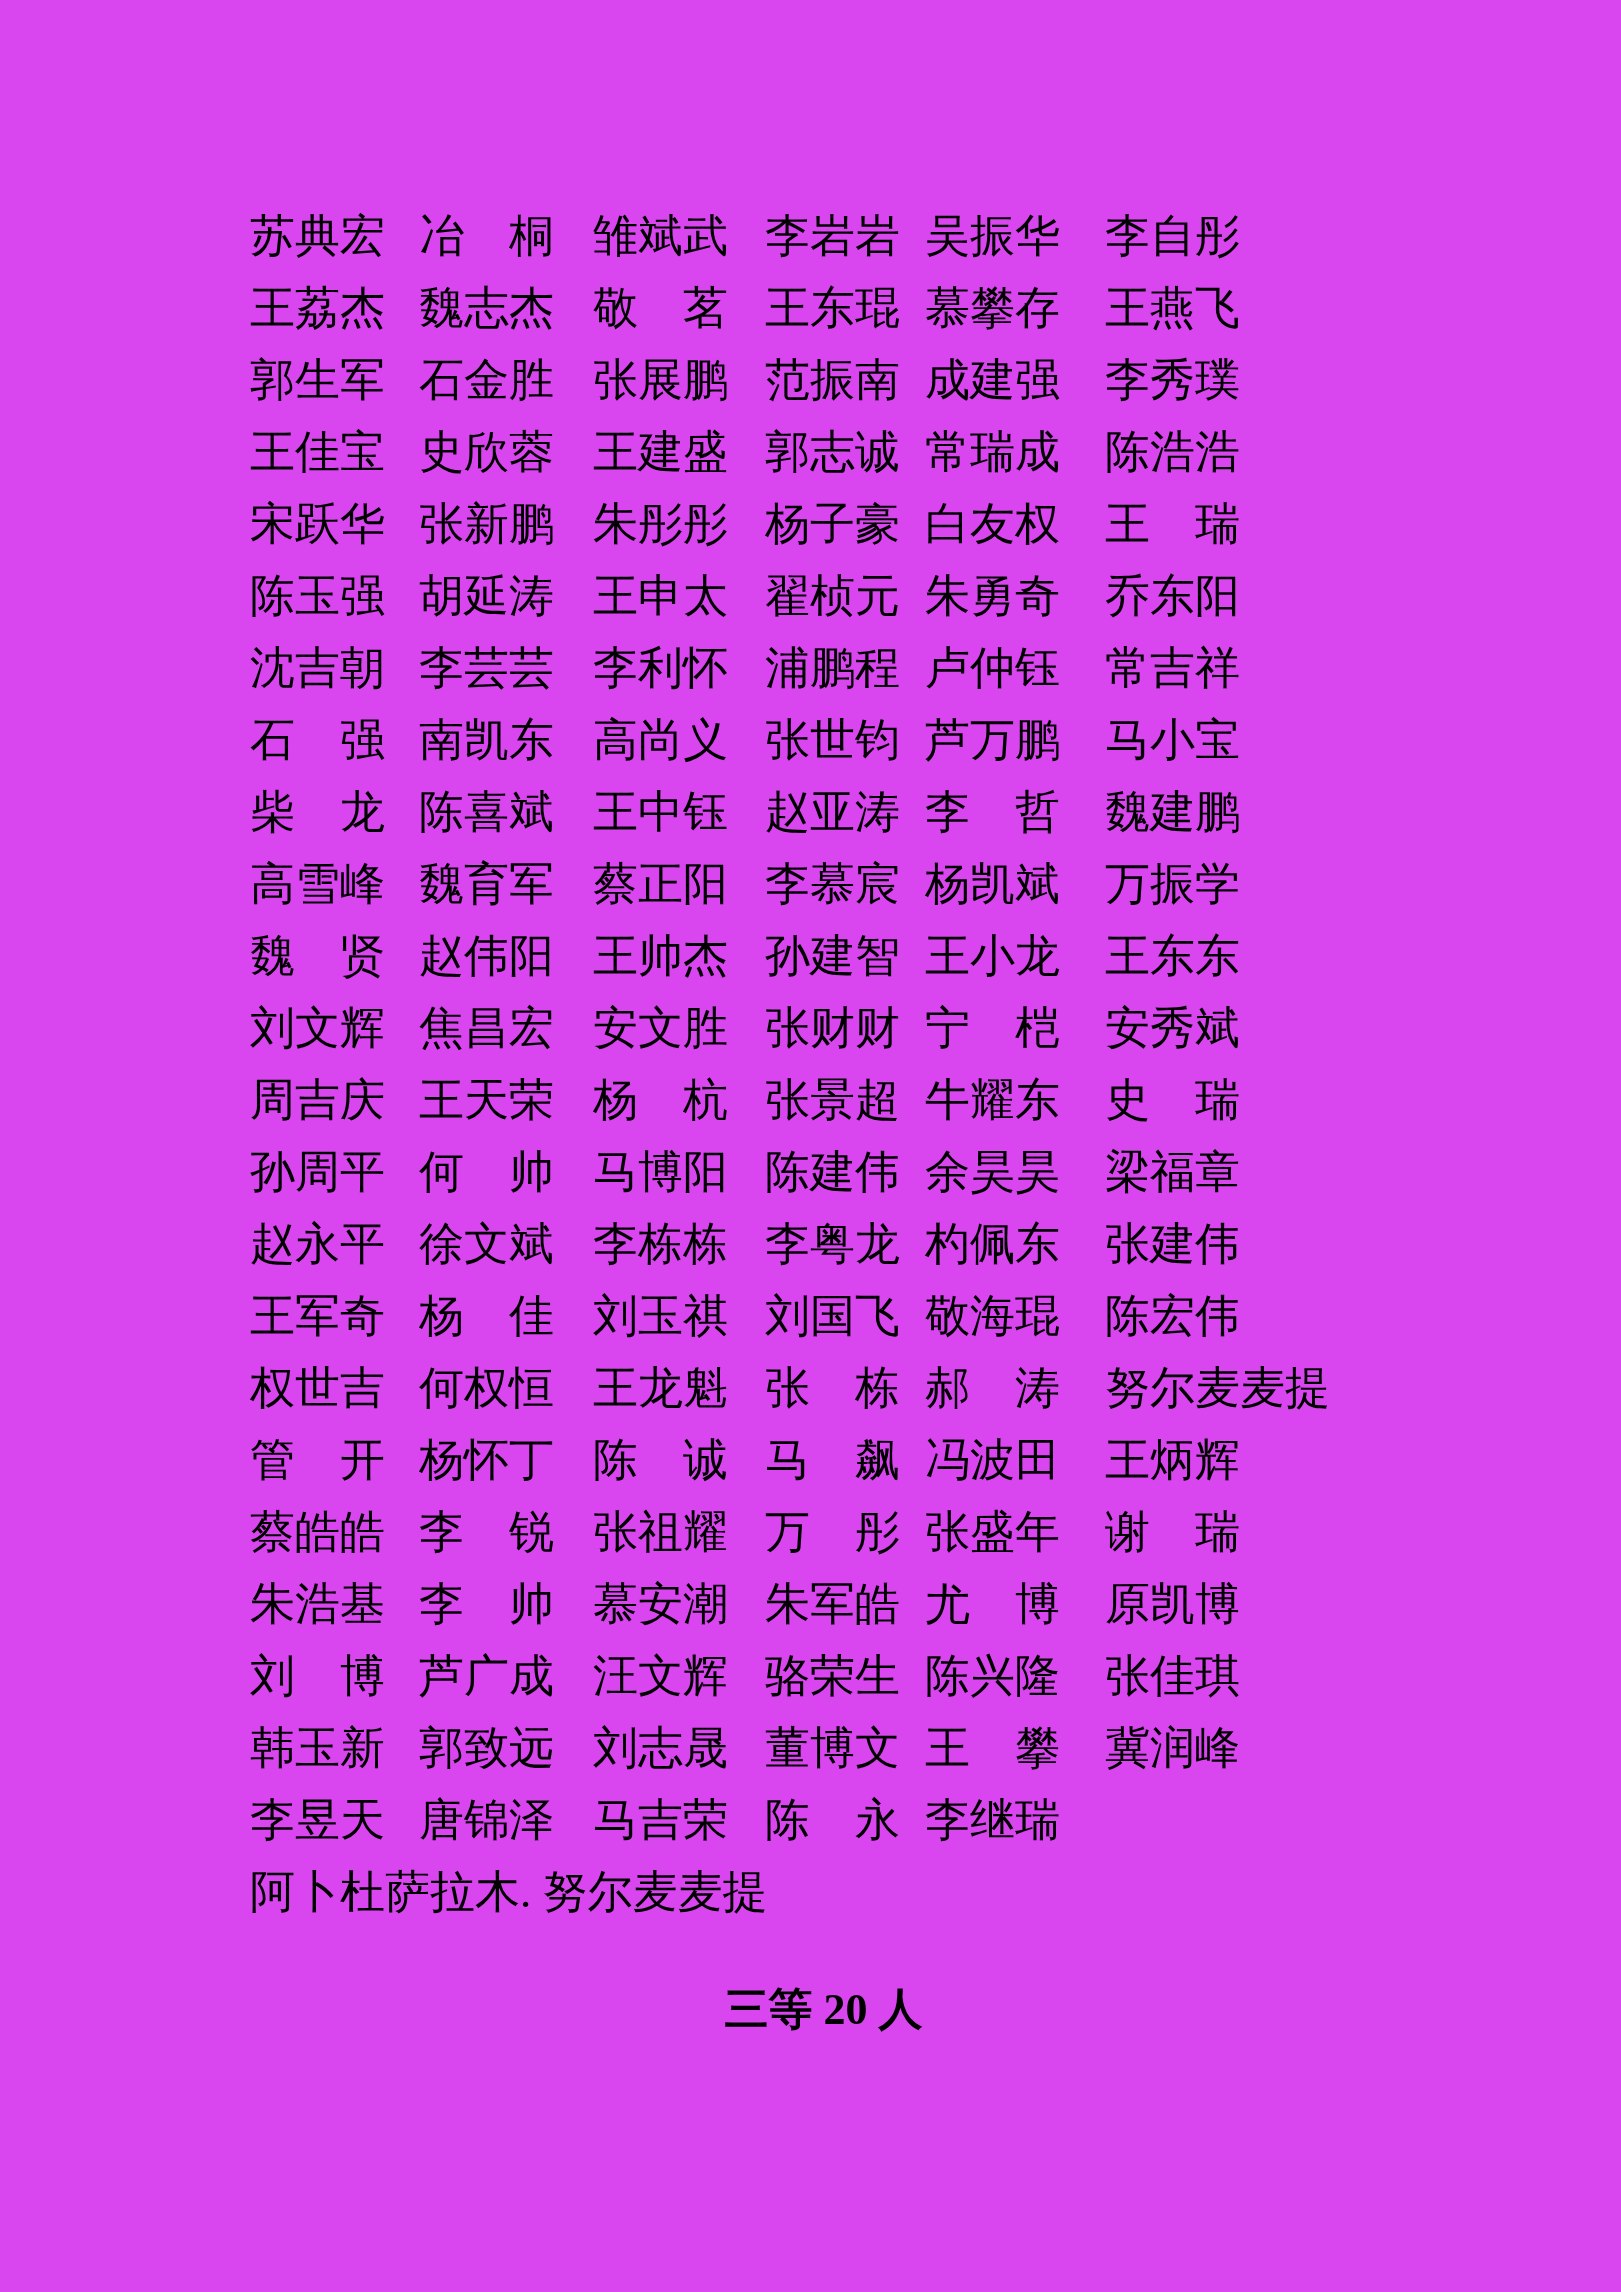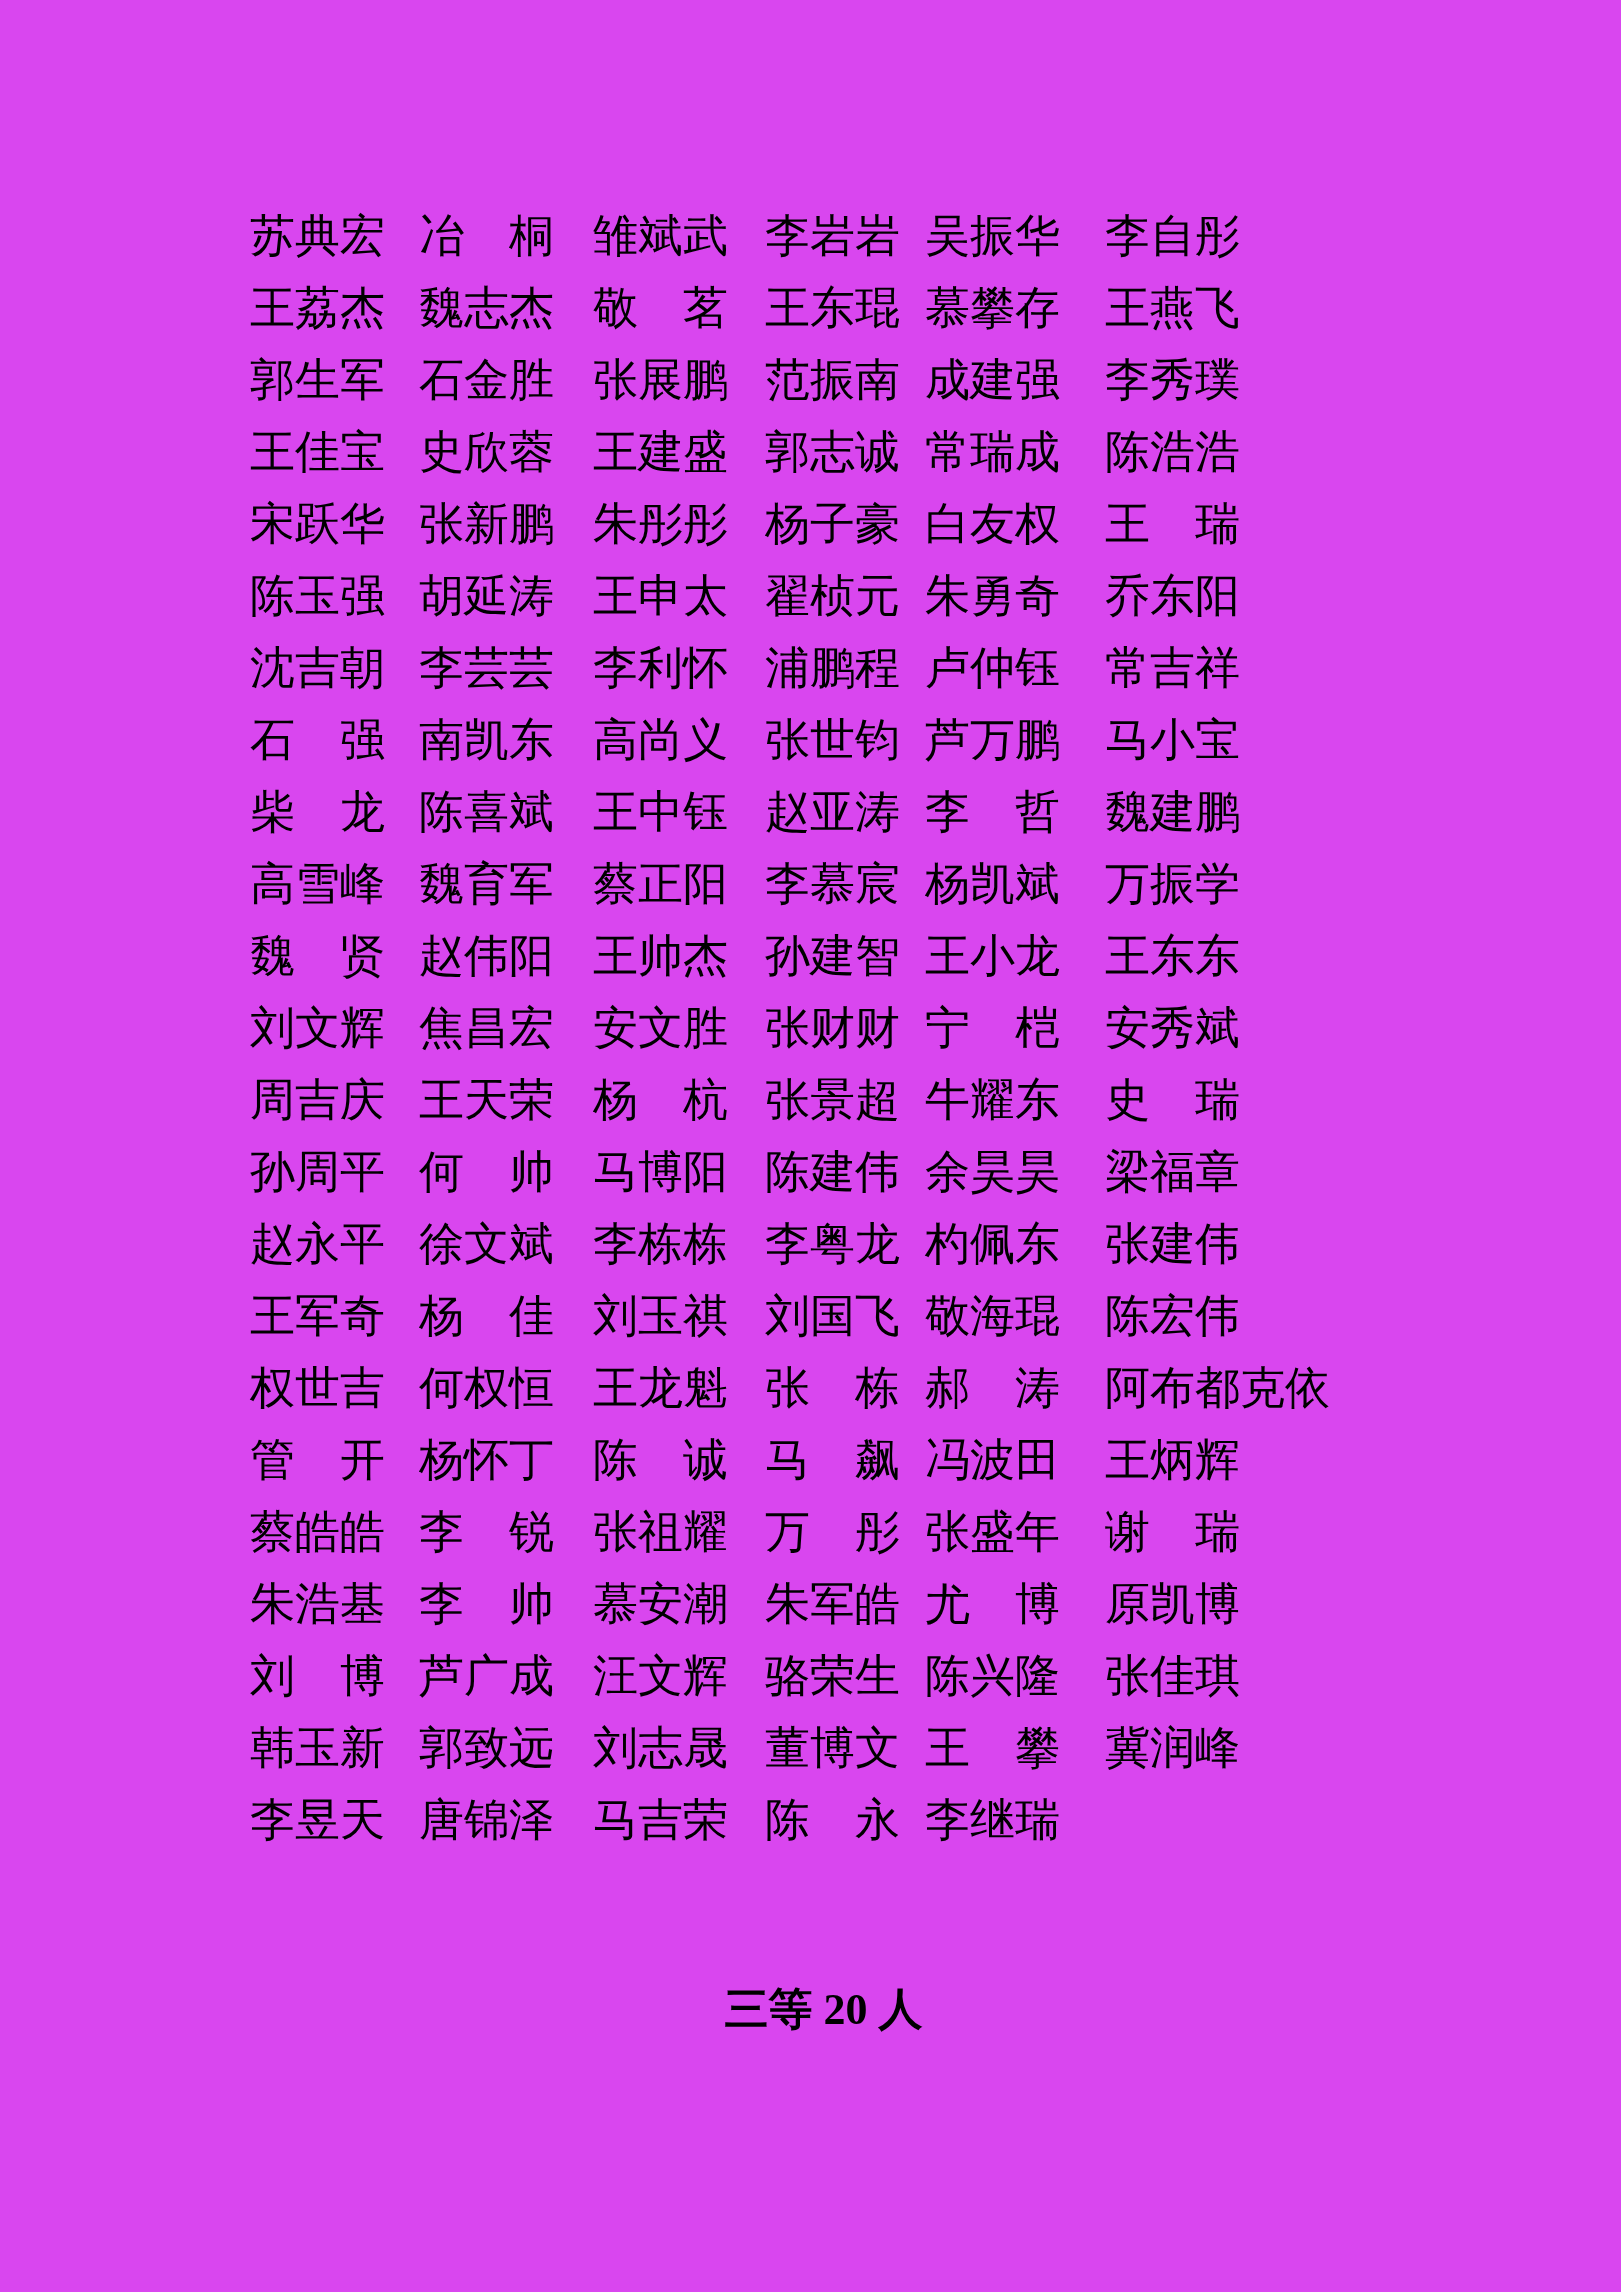--- a/index.html
+++ b/index.html
@@ -147,21 +147,21 @@
       <span class="name-cell">杨　佳</span>
       <span class="name-cell">刘玉祺</span>
       <span class="name-cell">刘国飞</span>
       <span class="name-cell">敬海琨</span>
       <span class="name-cell">陈宏伟</span>
       <span class="name-cell">权世吉</span>
       <span class="name-cell">何权恒</span>
       <span class="name-cell">王龙魁</span>
       <span class="name-cell">张　栋</span>
       <span class="name-cell">郝　涛</span>
-      <span class="name-cell">阿布都克依</span>
+      <span class="name-cell">努尔麦麦提</span>
       <span class="name-cell">管　开</span>
       <span class="name-cell">杨怀丁</span>
       <span class="name-cell">陈　诚</span>
       <span class="name-cell">马　飙</span>
       <span class="name-cell">冯波田</span>
       <span class="name-cell">王炳辉</span>
       <span class="name-cell">蔡皓皓</span>
       <span class="name-cell">李　锐</span>
       <span class="name-cell">张祖耀</span>
       <span class="name-cell">万　彤</span>
@@ -183,18 +183,19 @@
       <span class="name-cell">郭致远</span>
       <span class="name-cell">刘志晟</span>
       <span class="name-cell">董博文</span>
       <span class="name-cell">王　攀</span>
       <span class="name-cell">冀润峰</span>
       <span class="name-cell">李昱天</span>
       <span class="name-cell">唐锦泽</span>
       <span class="name-cell">马吉荣</span>
       <span class="name-cell">陈　永</span>
       <span class="name-cell">李继瑞</span>
+      <span class="name-cell long-name">阿卜杜萨拉木. 努尔麦麦提</span>
     </div>
 
   <div class="footer-heading">三等 20 人</div>
 
 </div>
 
 
 </body></html>

